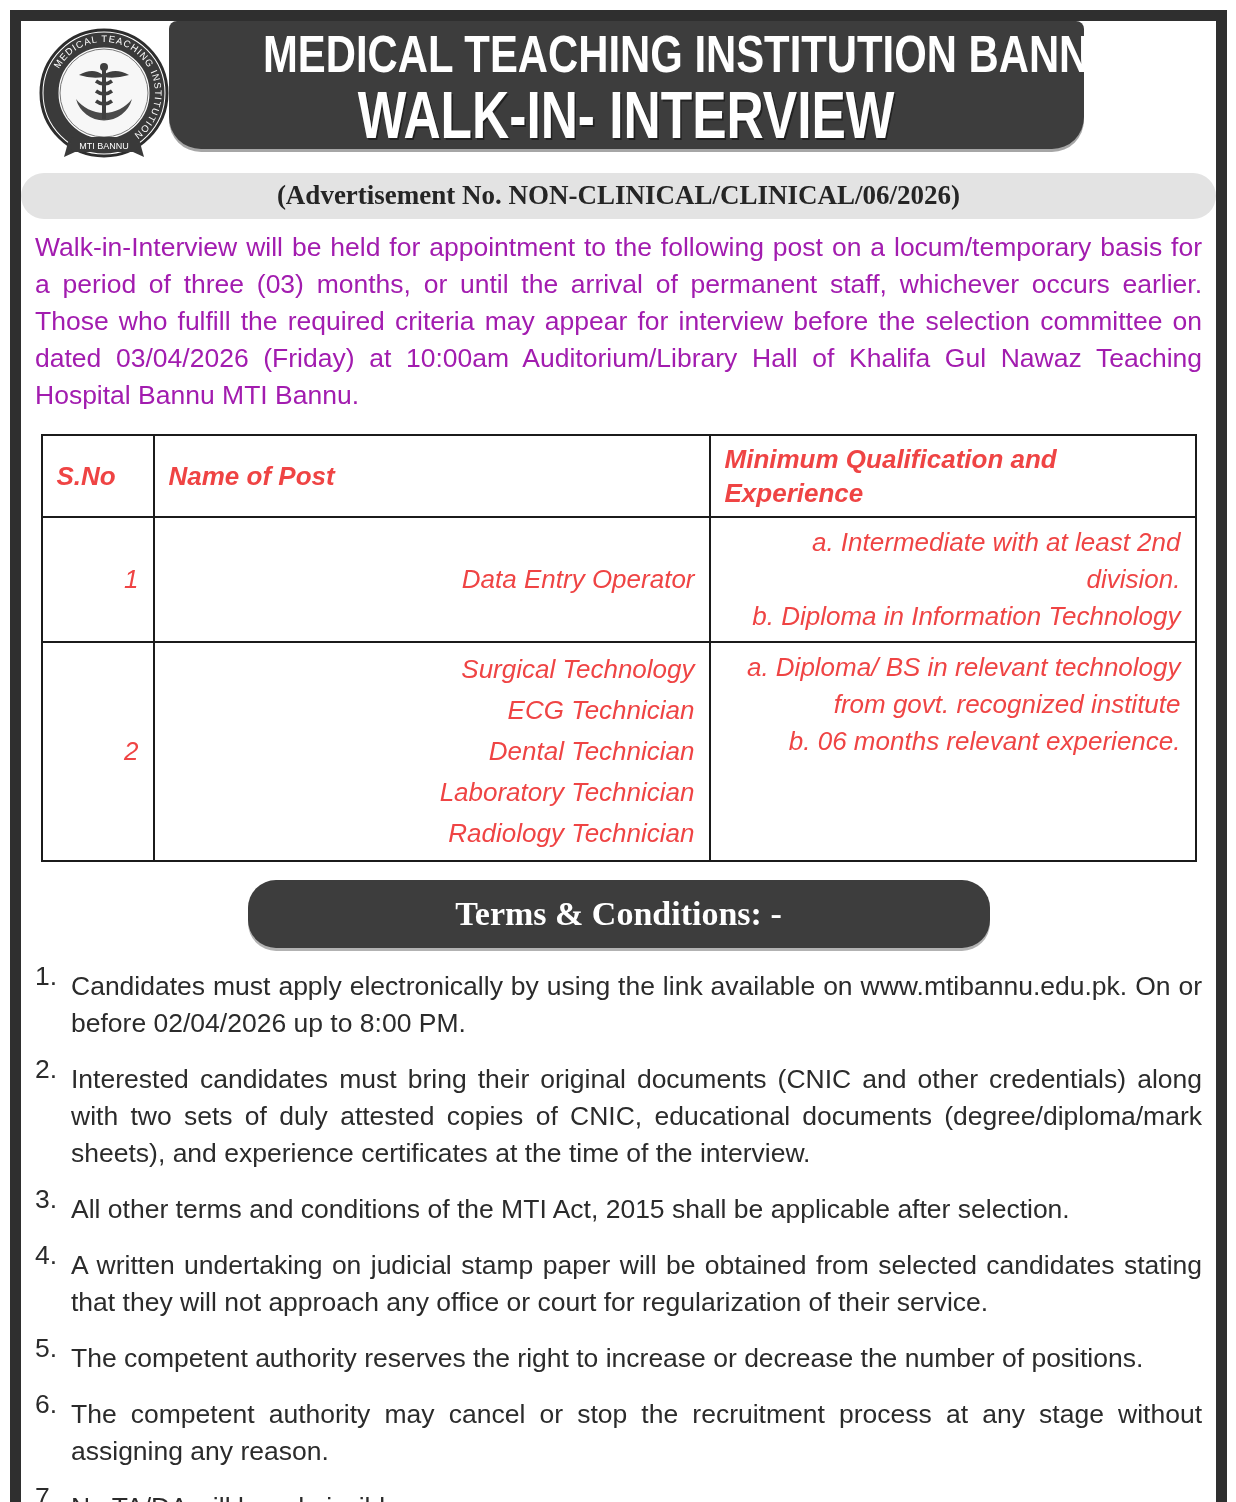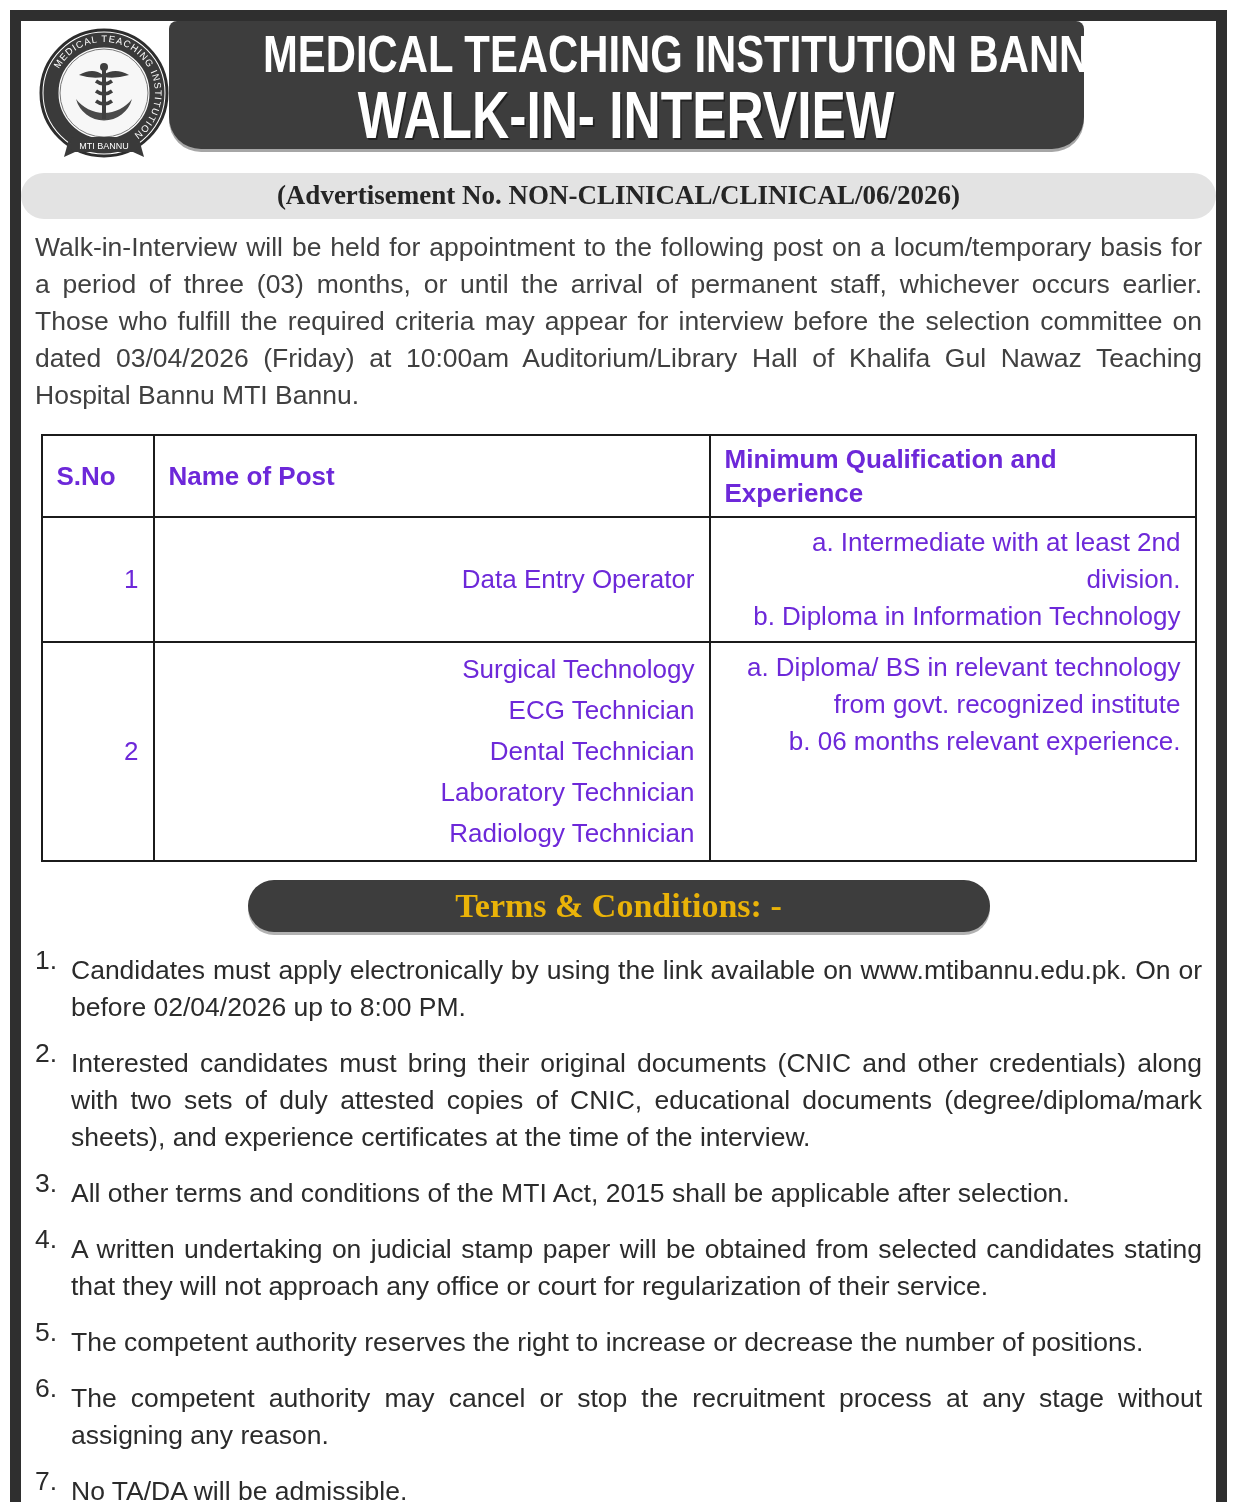--- a/index.html
+++ b/index.html
@@ -52,51 +52,52 @@
     color: #252525;
     border-radius: 23px;
   }
 
   
   .intro {
     padding: 10px 14px 4px;
     font-size: 26.5px;
     line-height: 37px;
     text-align: justify;
-    color: #404040;
+    color: #a21caf;
   }
 
   
   table.posts {
     margin: 16px auto 0;
     width: 1156px;
     border-collapse: collapse;
     font-size: 26px;
-    color: #6d28d9;
+    color: #ef4444;
+    font-style: italic;
   }
   table.posts th, table.posts td { border: 2.5px solid #1b1b1b; padding: 6px 14px; text-align: right; }
   table.posts th { font-weight: bold; text-align: left; line-height: 34px; }
   .col-sno { width: 112px; }
   .col-post { width: 556px; }
   td.sno { text-align: center; vertical-align: middle; }
   td.posts-cell { vertical-align: middle; line-height: 41px; }
   td.qual-cell { vertical-align: top; line-height: 37px; padding-top: 8px; }
   th.sno-h { text-align: center; }
 
   
   .terms-badge {
     width: 742px;
-    height: 52px;
+    height: 68px;
     margin: 18px auto 10px;
     background: #3d3d3d;
     border-radius: 28px;
     display: flex;
     align-items: center;
     justify-content: center;
-    color: #eab308;
+    color: #ffffff;
     font-family: "Liberation Serif", serif;
     font-weight: bold;
     font-size: 34px;
     box-shadow: 0 3px 0 rgba(0,0,0,.3);
   }
 
   
   .terms-list { padding: 0 14px; list-style: none; }
   .term { display: flex; font-size: 26.5px; line-height: 37px; margin-bottom: 9px; color: #2b2b2b; }
   .term .no { flex: none; width: 36px; }

